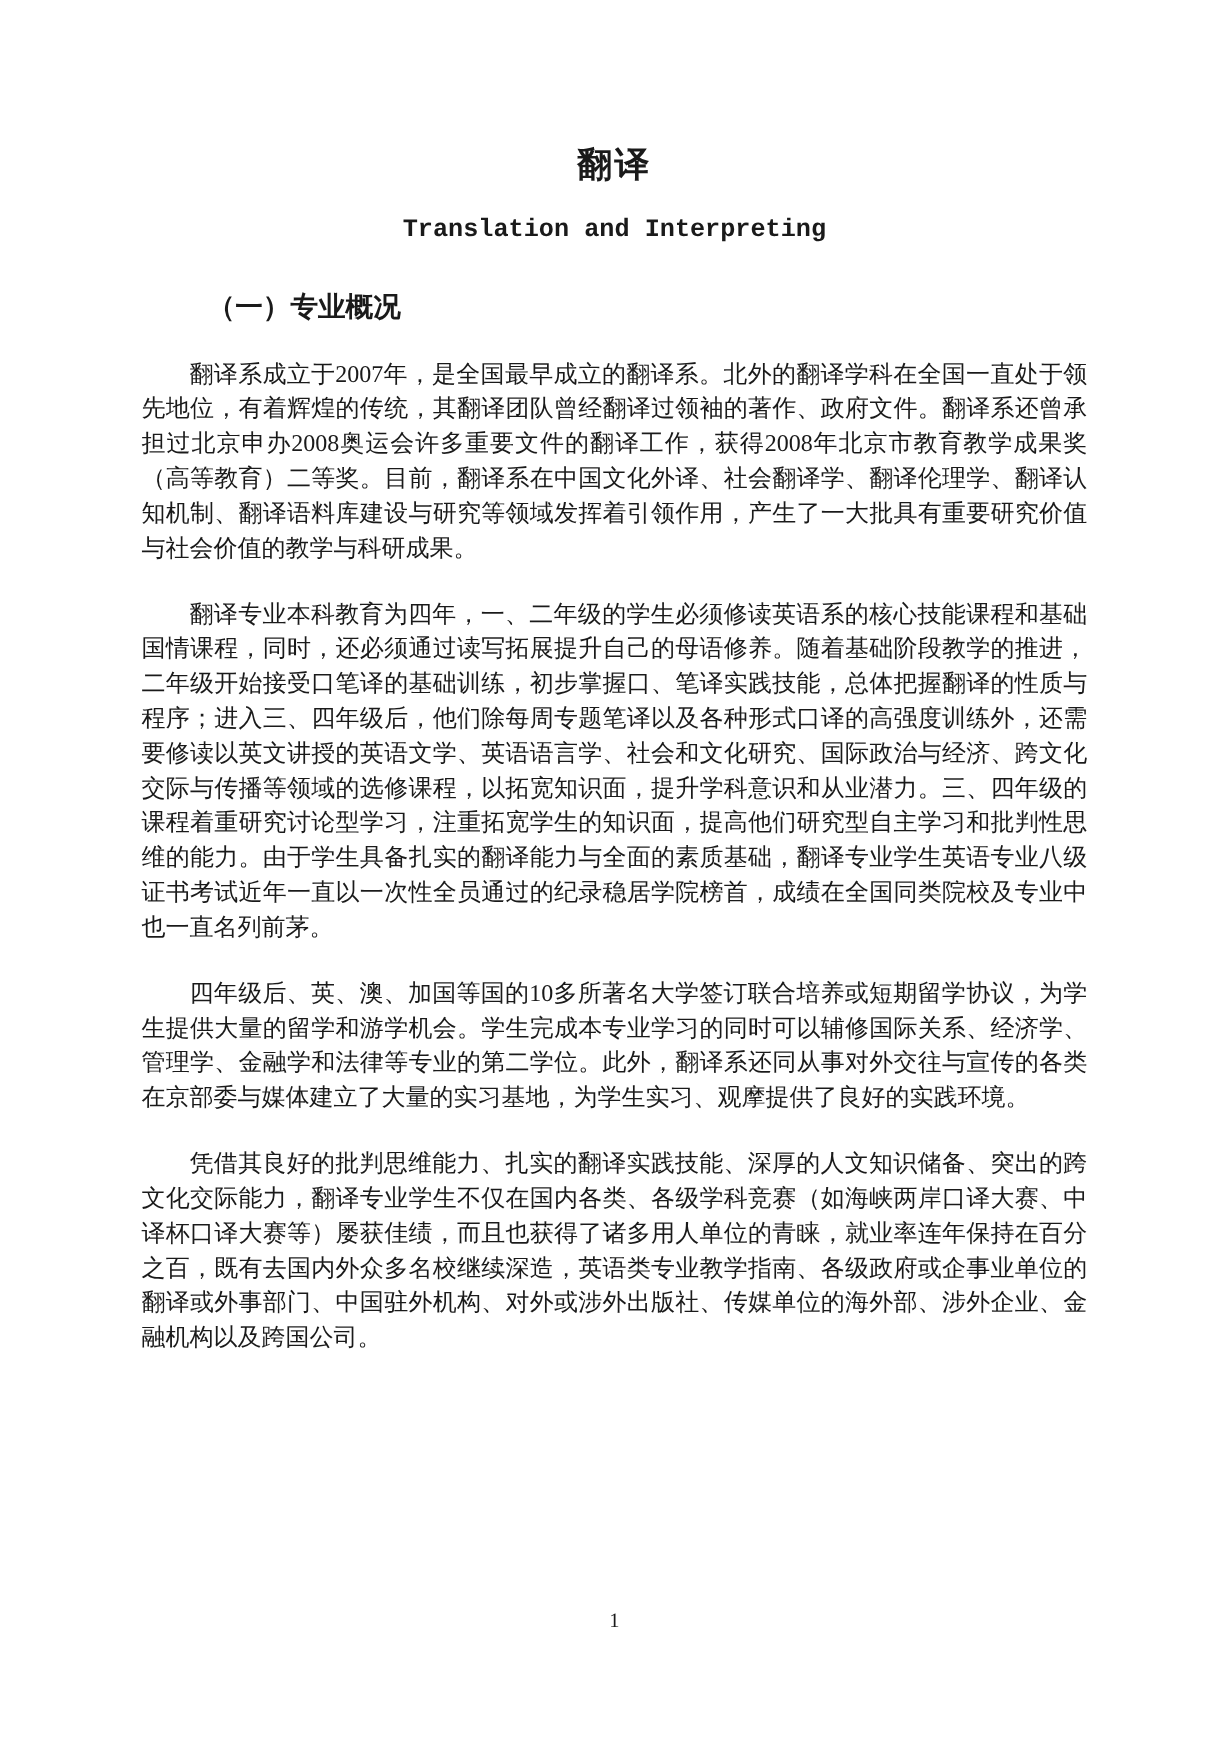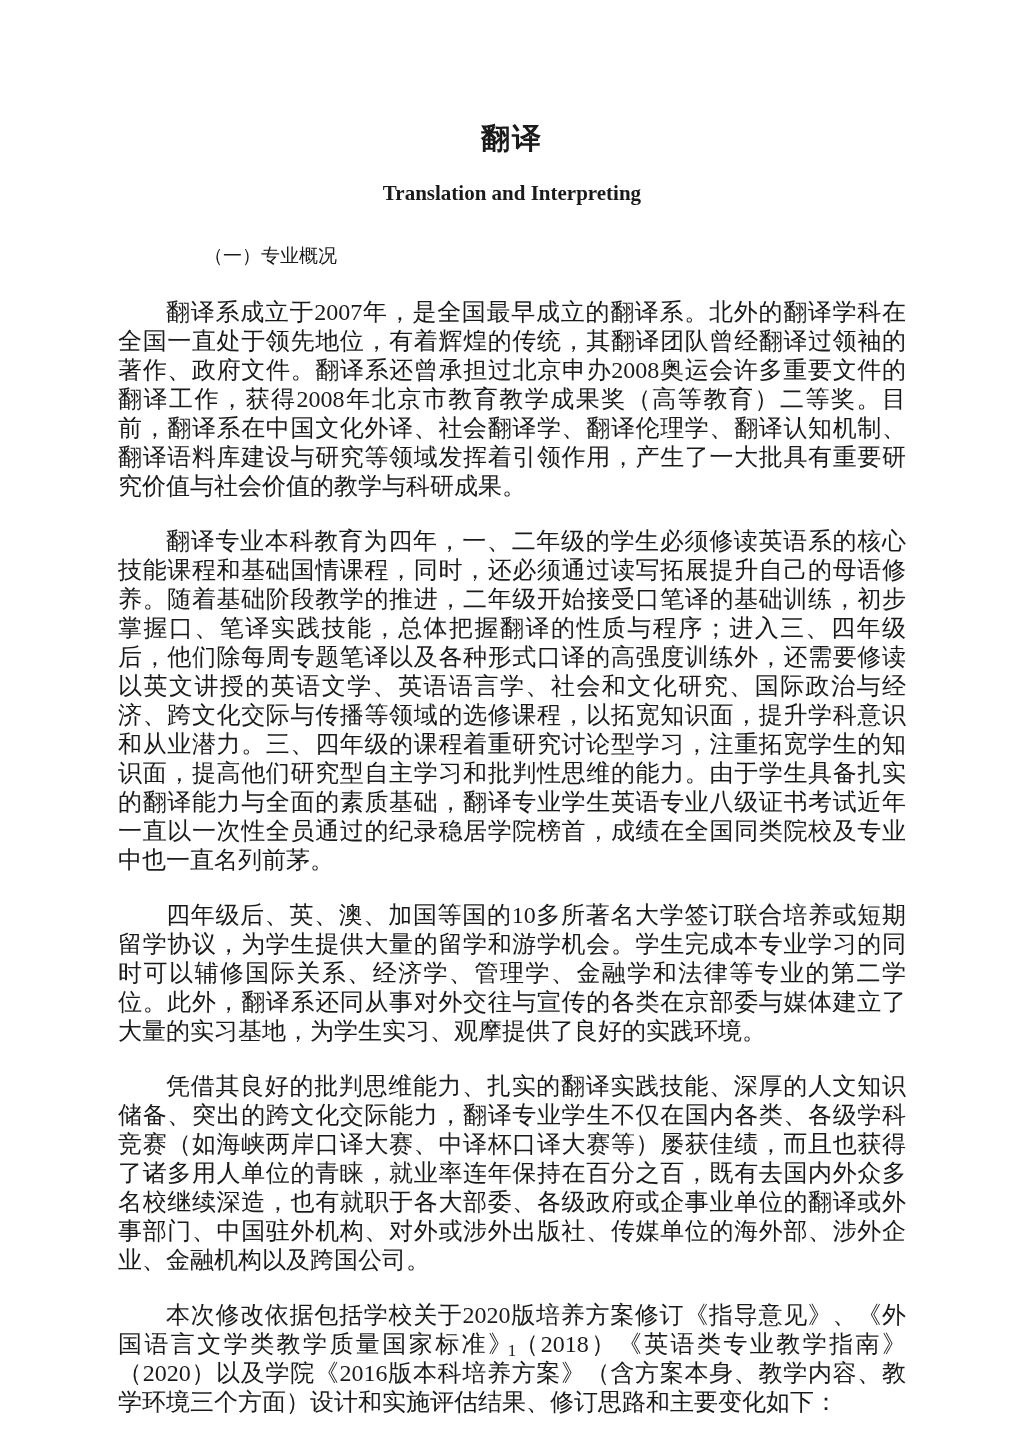--- a/index.html
+++ b/index.html
@@ -27,30 +27,31 @@
     font-weight: bold;
     text-align: center;
     letter-spacing: 2px;
   }
   .doc-subtitle {
     margin: 18px 0 0 0;
     font-size: 21px;
     line-height: 34px;
     font-weight: bold;
     text-align: center;
+    font-family: Liberation Mono, monospace;
   }
   .section-heading {
-    margin: 30px 0 0 86px;
-    font-size: 19px;
+    margin: 30px 0 0 55px;
+    font-size: 23px;
     line-height: 32px;
-    font-weight: normal;
+    font-weight: bold;
   }
   .body-paragraph {
     margin: 26px 0 0 0;
-    font-size: 24px;
+    font-size: 20px;
     line-height: 29px;
     text-align: justify;
     text-justify: inter-ideograph;
     text-indent: 2em;
   }
   .page-number {
     position: absolute;
     left: 0;
     right: 0;
     top: 1340px;
@@ -71,21 +72,20 @@
     <h2 class="doc-subtitle">Translation and Interpreting</h2>
 
     <h3 class="section-heading">（一）专业概况</h3>
 
     <p class="body-paragraph">翻译系成立于2007年，是全国最早成立的翻译系。北外的翻译学科在全国一直处于领先地位，有着辉煌的传统，其翻译团队曾经翻译过领袖的著作、政府文件。翻译系还曾承担过北京申办2008奥运会许多重要文件的翻译工作，获得2008年北京市教育教学成果奖（高等教育）二等奖。目前，翻译系在中国文化外译、社会翻译学、翻译伦理学、翻译认知机制、翻译语料库建设与研究等领域发挥着引领作用，产生了一大批具有重要研究价值与社会价值的教学与科研成果。</p>
 
     <p class="body-paragraph">翻译专业本科教育为四年，一、二年级的学生必须修读英语系的核心技能课程和基础国情课程，同时，还必须通过读写拓展提升自己的母语修养。随着基础阶段教学的推进，二年级开始接受口笔译的基础训练，初步掌握口、笔译实践技能，总体把握翻译的性质与程序；进入三、四年级后，他们除每周专题笔译以及各种形式口译的高强度训练外，还需要修读以英文讲授的英语文学、英语语言学、社会和文化研究、国际政治与经济、跨文化交际与传播等领域的选修课程，以拓宽知识面，提升学科意识和从业潜力。三、四年级的课程着重研究讨论型学习，注重拓宽学生的知识面，提高他们研究型自主学习和批判性思维的能力。由于学生具备扎实的翻译能力与全面的素质基础，翻译专业学生英语专业八级证书考试近年一直以一次性全员通过的纪录稳居学院榜首，成绩在全国同类院校及专业中也一直名列前茅。</p>
 
     <p class="body-paragraph">四年级后、英、澳、加国等国的10多所著名大学签订联合培养或短期留学协议，为学生提供大量的留学和游学机会。学生完成本专业学习的同时可以辅修国际关系、经济学、管理学、金融学和法律等专业的第二学位。此外，翻译系还同从事对外交往与宣传的各类在京部委与媒体建立了大量的实习基地，为学生实习、观摩提供了良好的实践环境。</p>
 
-    <p class="body-paragraph">凭借其良好的批判思维能力、扎实的翻译实践技能、深厚的人文知识储备、突出的跨文化交际能力，翻译专业学生不仅在国内各类、各级学科竞赛（如海峡两岸口译大赛、中译杯口译大赛等）屡获佳绩，而且也获得了诸多用人单位的青睐，就业率连年保持在百分之百，既有去国内外众多名校继续深造，也有就职于各大部委、各级政府或企事业单位的翻译或外事部门、中国驻外机构、对外或涉外出版社、传媒单位的海外部、涉外企业、金融机构以及跨国公司。</p>
+    <p class="body-paragraph">凭借其良好的批判思维能力、扎实的翻译实践技能、深厚的人文知识储备、突出的跨文化交际能力，翻译专业学生不仅在国内各类、各级学科竞赛（如海峡两岸口译大赛、中译杯口译大赛等）屡获佳绩，而且也获得了诸多用人单位的青睐，就业率连年保持在百分之百，既有去国内外众多名校继续深造，英语类专业教学指南、各级政府或企事业单位的翻译或外事部门、中国驻外机构、对外或涉外出版社、传媒单位的海外部、涉外企业、金融机构以及跨国公司。</p>
 
 
-    <p class="body-paragraph">本次修改依据包括学校关于2020版培养方案修订《指导意见》、《外国语言文学类教学质量国家标准》（2018）《英语类专业教学指南》（2020）以及学院《2016版本科培养方案》（含方案本身、教学内容、教学环境三个方面）设计和实施评估结果、修订思路和主要变化如下：</p>
 
   </div>
 
   <div class="page-number">1</div>
 </div>
 
 </body></html>

